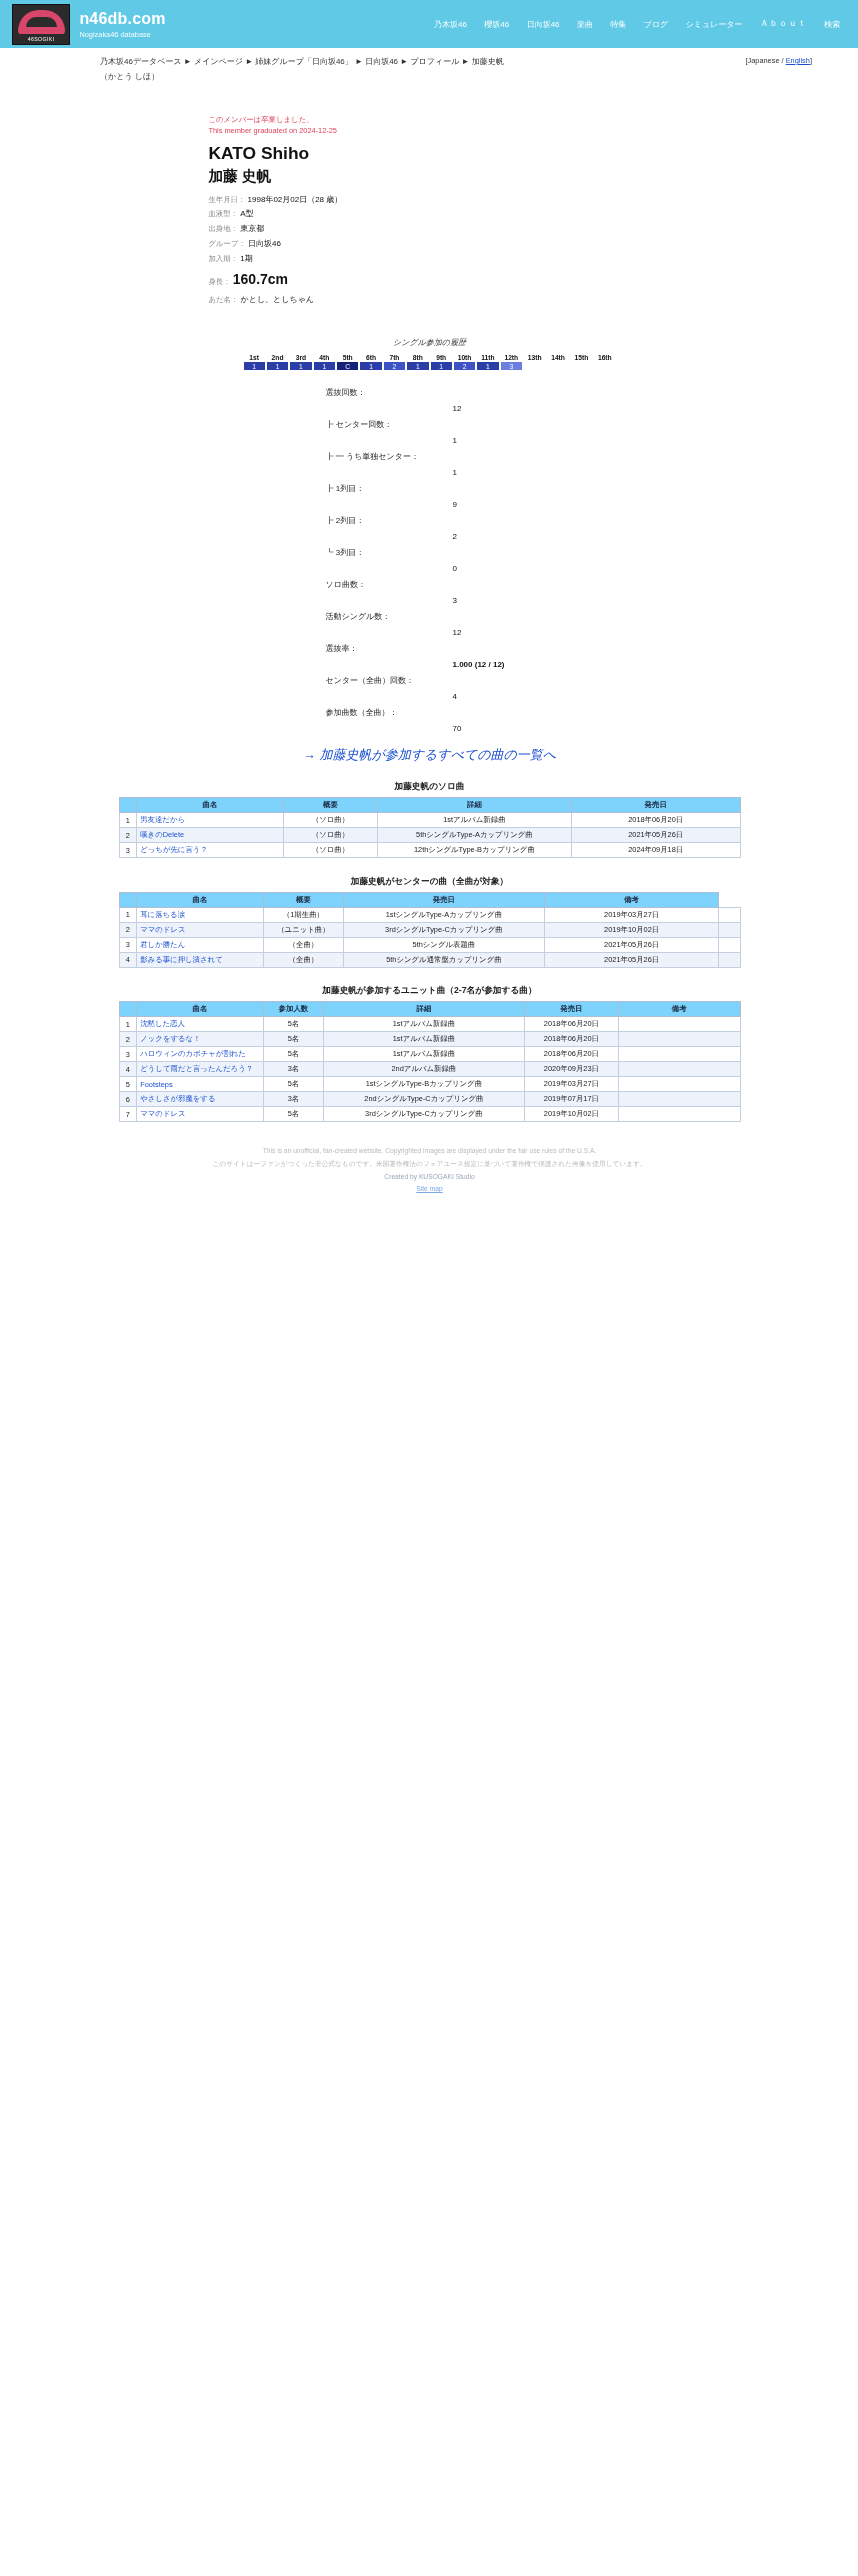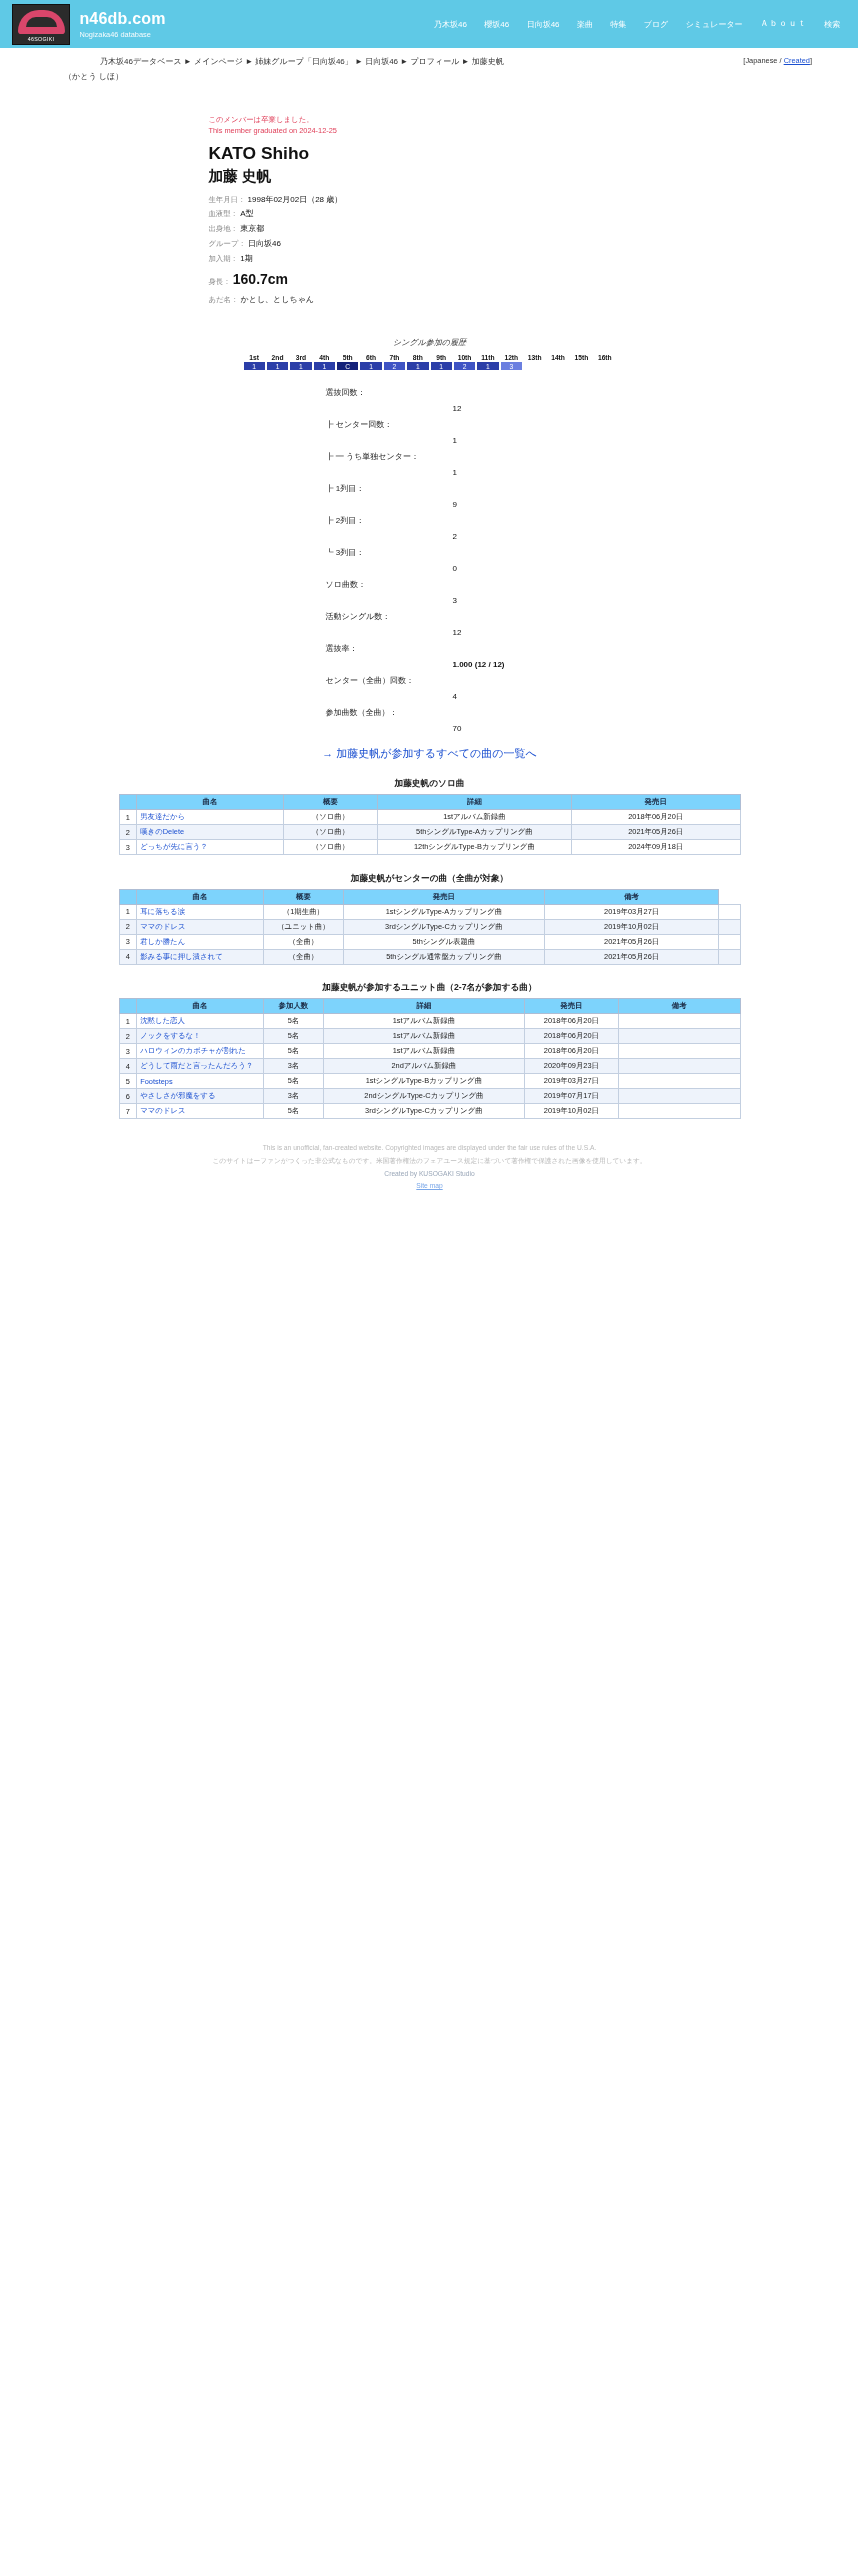--- a/index.html
+++ b/index.html
@@ -55,21 +55,21 @@
   }
   .mainnav span { white-space:nowrap; cursor:pointer; }
   .mainnav .big { font-size:8.7px; letter-spacing:0.7px; }
 
   
   .crumbrow { padding:8px 0 2.7px 100px; font-size:8px; color:#333; position:relative; }
   .crumbrow .lang {
     position:absolute; right:47px; top:8px; font-size:7.4px; color:#333;
   }
   .crumbrow .lang a { color:#1a4fd0; }
-  .crumb-line2 { padding-left:64px; font-size:8px; color:#333; margin-top:1.3px;}
+  .crumb-line2 { padding-left:100px; font-size:8px; color:#333; margin-top:1.3px;}
 
   
   .profile {
     margin-top:9.4px;
     display:flex;
     padding-left:191px;
   }
   .photo-col { width:194px; }
   .photo {
     width:193px;height:197px;
@@ -151,21 +151,21 @@
     margin:13.4px auto 0;
     width:288px;
     font-size:8px;
     line-height:2.0;
     padding-left:40px;
   }
   .stats .row { display:flex; }
   .stats .lab { width:127px; color:#222; }
   .stats .val { color:#111;margin-top:16px; }
   .stats .val.bold { font-weight:bold; }
-  .all-link { text-align:center; margin-top:9.4px; font-size:11px; }
+  .all-link { text-align:center; margin-top:9.4px; font-size:13px;font-style:italic; }
   .all-link a { color:#1a4fd0; text-decoration:none; }
 
   
   .tbl-title {
     text-align:center; font-weight:bold; font-size:8.7px; margin:17.4px 0 4px;
   }
   table.data {
     border-collapse:collapse;
     margin:0 auto;
     font-size:7.4px;
@@ -219,21 +219,21 @@
     <span>ブログ</span>
     <span>シミュレーター</span>
     <span class="big">Ａｂｏｕｔ</span>
     <span>検索</span>
   </div>
 </div>
 
 <div class="crumbrow">
   <span>乃木坂46データベース ► メインページ ► 姉妹グループ「日向坂46」 ► 日向坂46 ► プロフィール ► 加藤史帆</span>
   <span class="lang">
-    <span>[Japanese / </span><a href="#">Created</a><span>]</span>
+    <span>[Japanese / </span><a href="#">English</a><span>]</span>
   </span>
 </div>
 <div class="crumb-line2">（かとう しほ）</div>
 
 <div class="profile">
 
   <div class="info-col">
     <div class="grad-note">
       <div>このメンバーは卒業しました。</div>
       <div>This member graduated on 2024-12-25</div>

